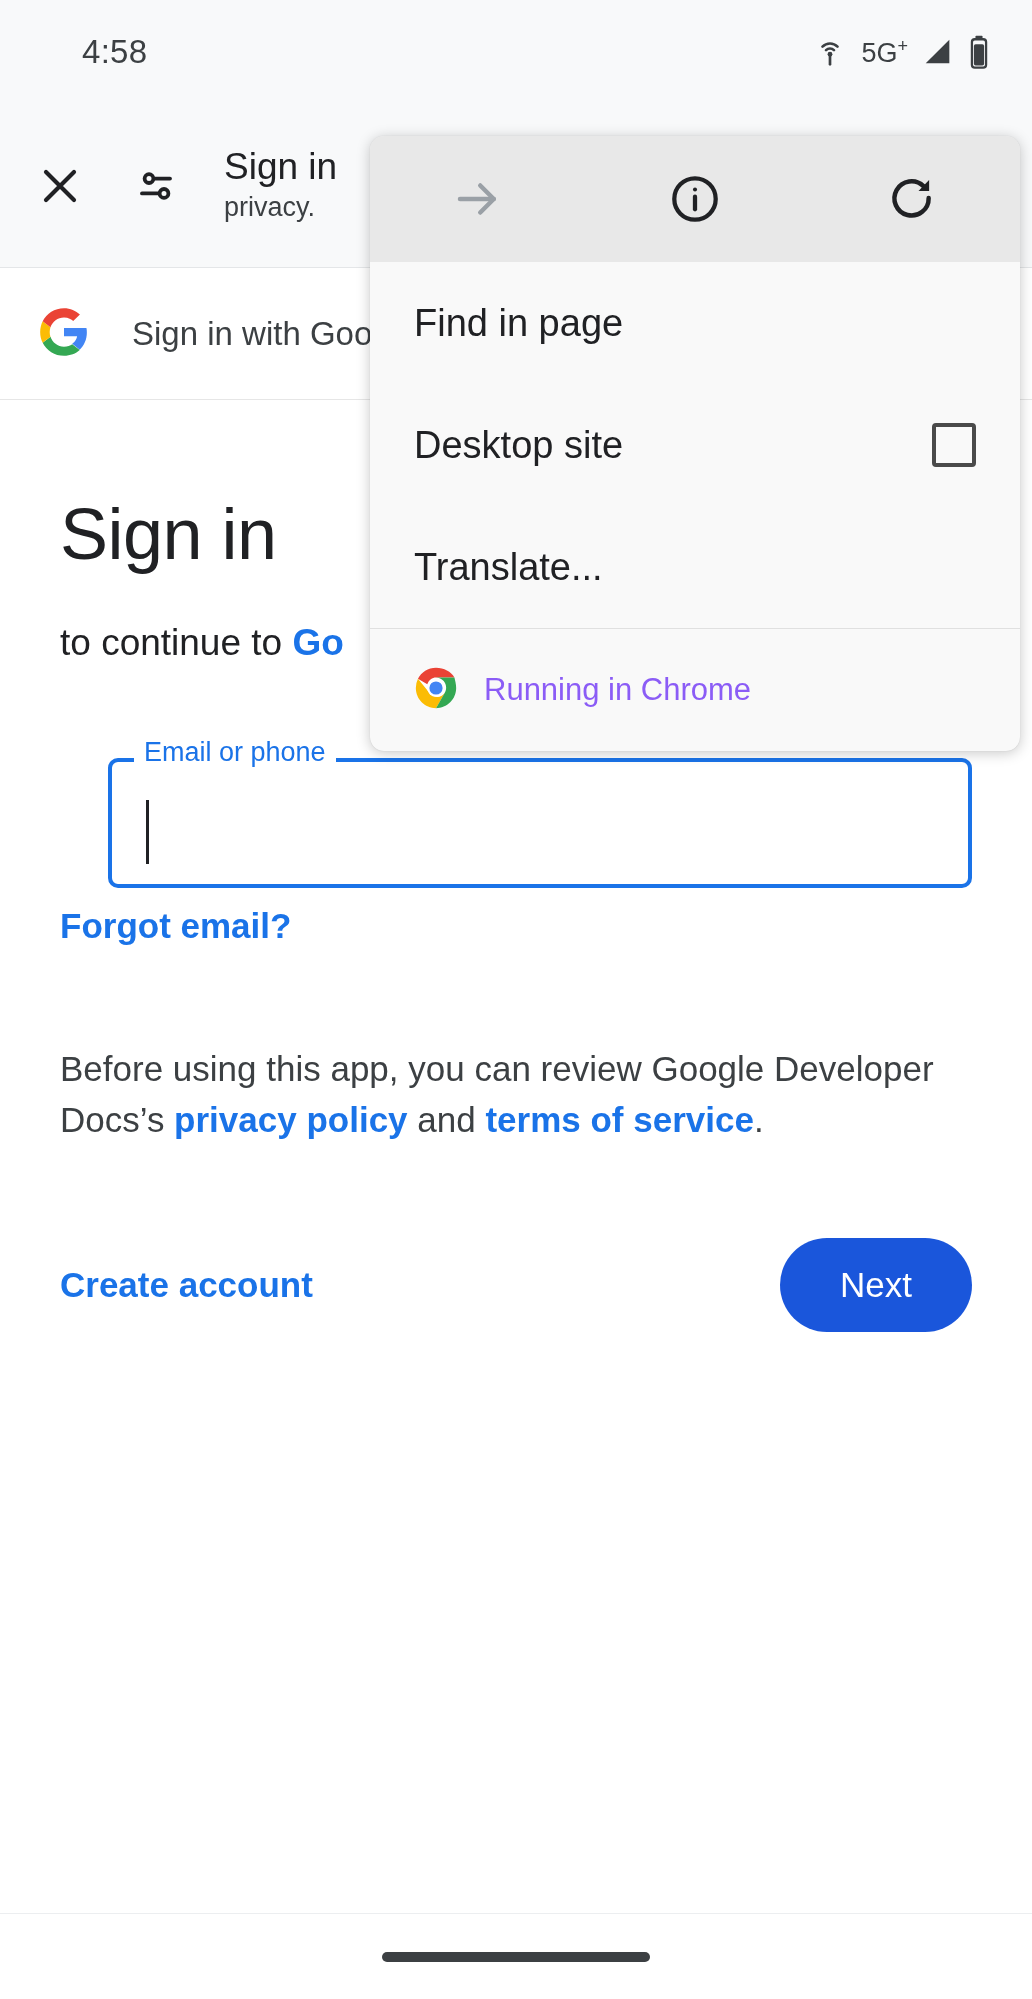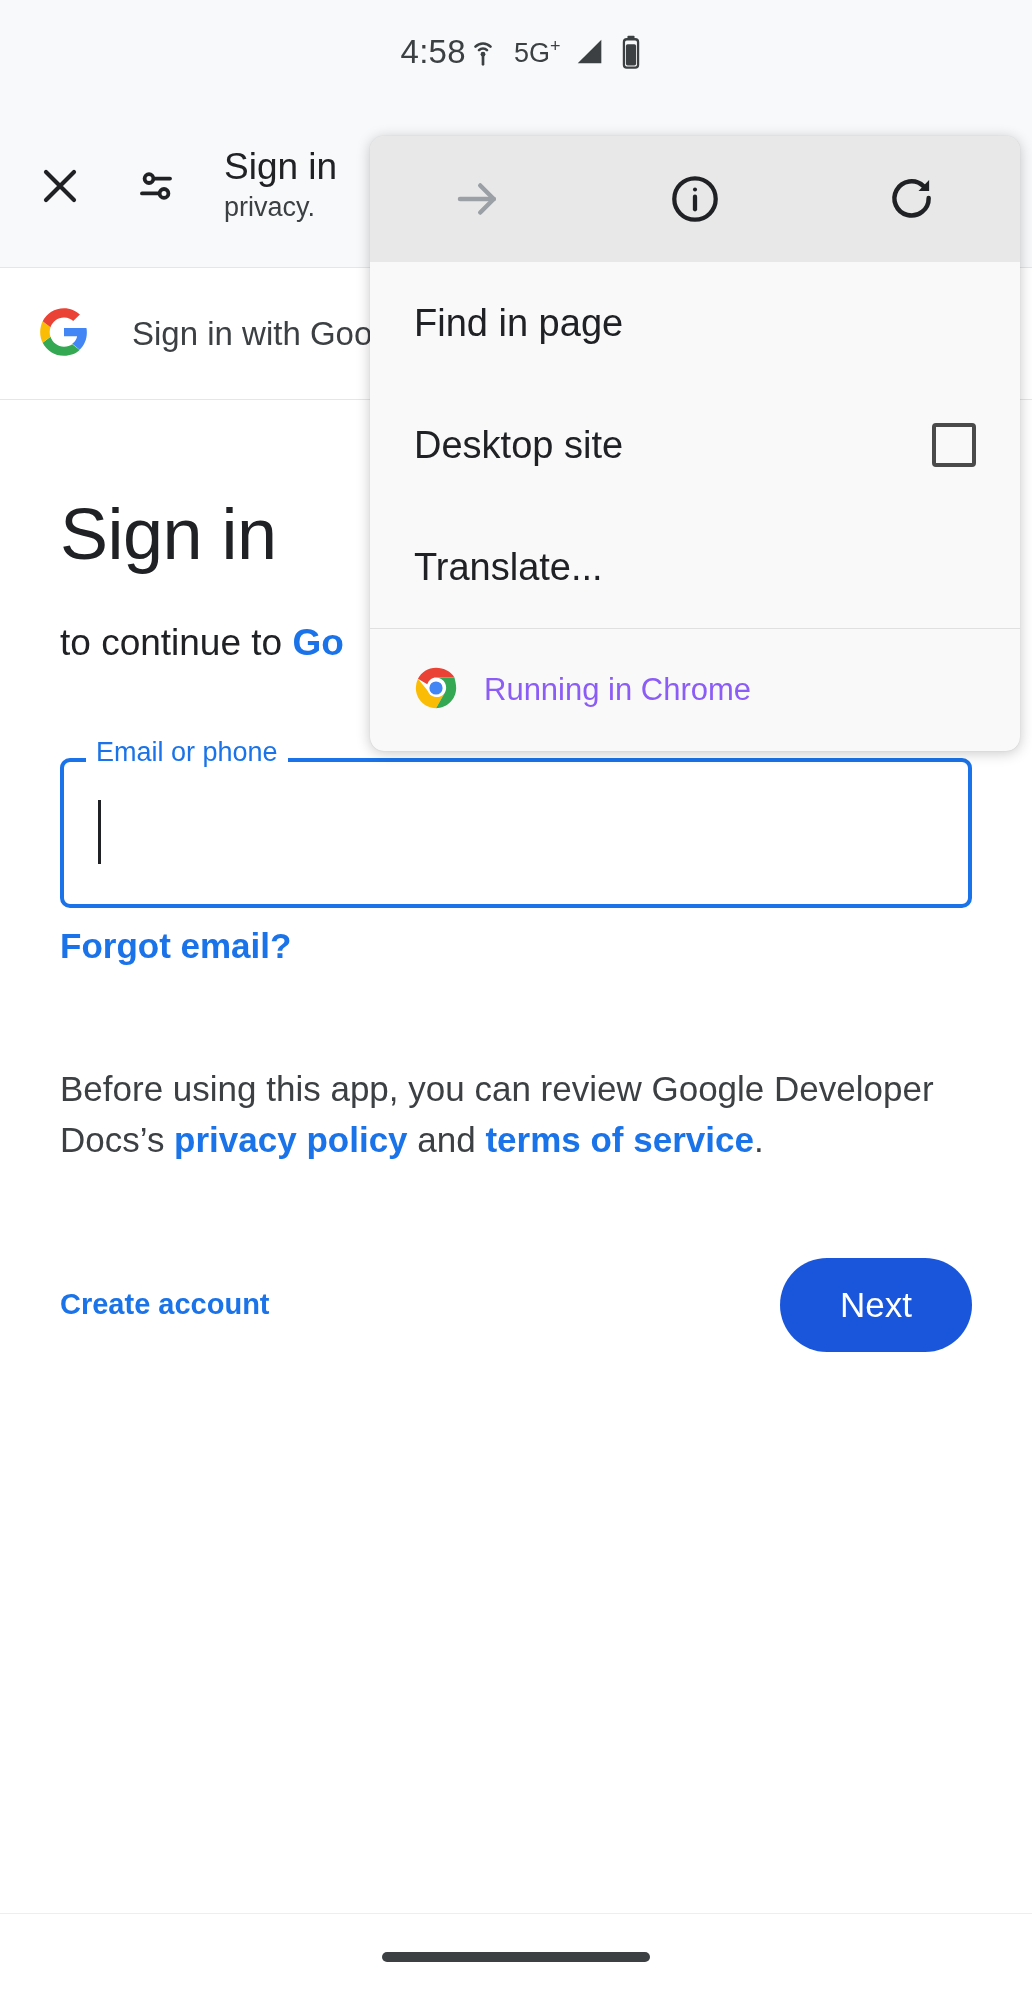--- a/index.html
+++ b/index.html
@@ -14,22 +14,22 @@
     width: 1032px; height: 1999px;
     background: #ffffff;
   }
 
   
   .statusbar {
     position: absolute; top: 0; left: 0;
     width: 1032px; height: 104px;
     background: #f8f9fa;
     display: flex; align-items: center;
-    justify-content: center;
-    padding: 0 42px 0 53px;
+    justify-content: space-between;
+    padding: 0 42px 0 82px;
   }
   .status-time {
     font-size: 33px; color: #3c4043;
     letter-spacing: 0.3px;
   }
   .status-right {
     display: flex; align-items: center; gap: 14px;
   }
   .status-right svg { display: block; }
   .net-label {
@@ -95,21 +95,22 @@
   .subhead {
     margin-top: 52px;
     font-size: 37px; color: #202124;
   }
   .subhead .lnk { color: #1a73e8; font-weight: 700; }
 
   
   .field-wrap {
     position: relative;
     margin-top: 94px;
-    height: 150px;
+    height: 130px;
+    margin-left: 48px;
   }
   .field-box {
     position: absolute; inset: 0;
     border: 4px solid #1a73e8;
     border-radius: 10px;
     background: #ffffff;
   }
   .field-legend {
     position: absolute;
     top: -19px; left: 26px;
@@ -139,21 +140,21 @@
     max-width: 905px;
   }
   .legal .lnk { color: #1a73e8; font-weight: 700; }
 
   .actions {
     margin-top: 92px;
     display: flex; align-items: center;
     justify-content: space-between;
   }
   .create-account {
-    font-size: 29px; font-weight: 700; color: #1a73e8;
+    font-size: 35px; font-weight: 700; color: #1a73e8;
   }
   .next-btn {
     background: #1a56db;
     color: #ffffff;
     font-size: 35px; font-weight: 400;
     border: none; border-radius: 50px;
     padding: 0 60px; height: 94px;
     line-height: 94px;
     cursor: pointer;
   }

